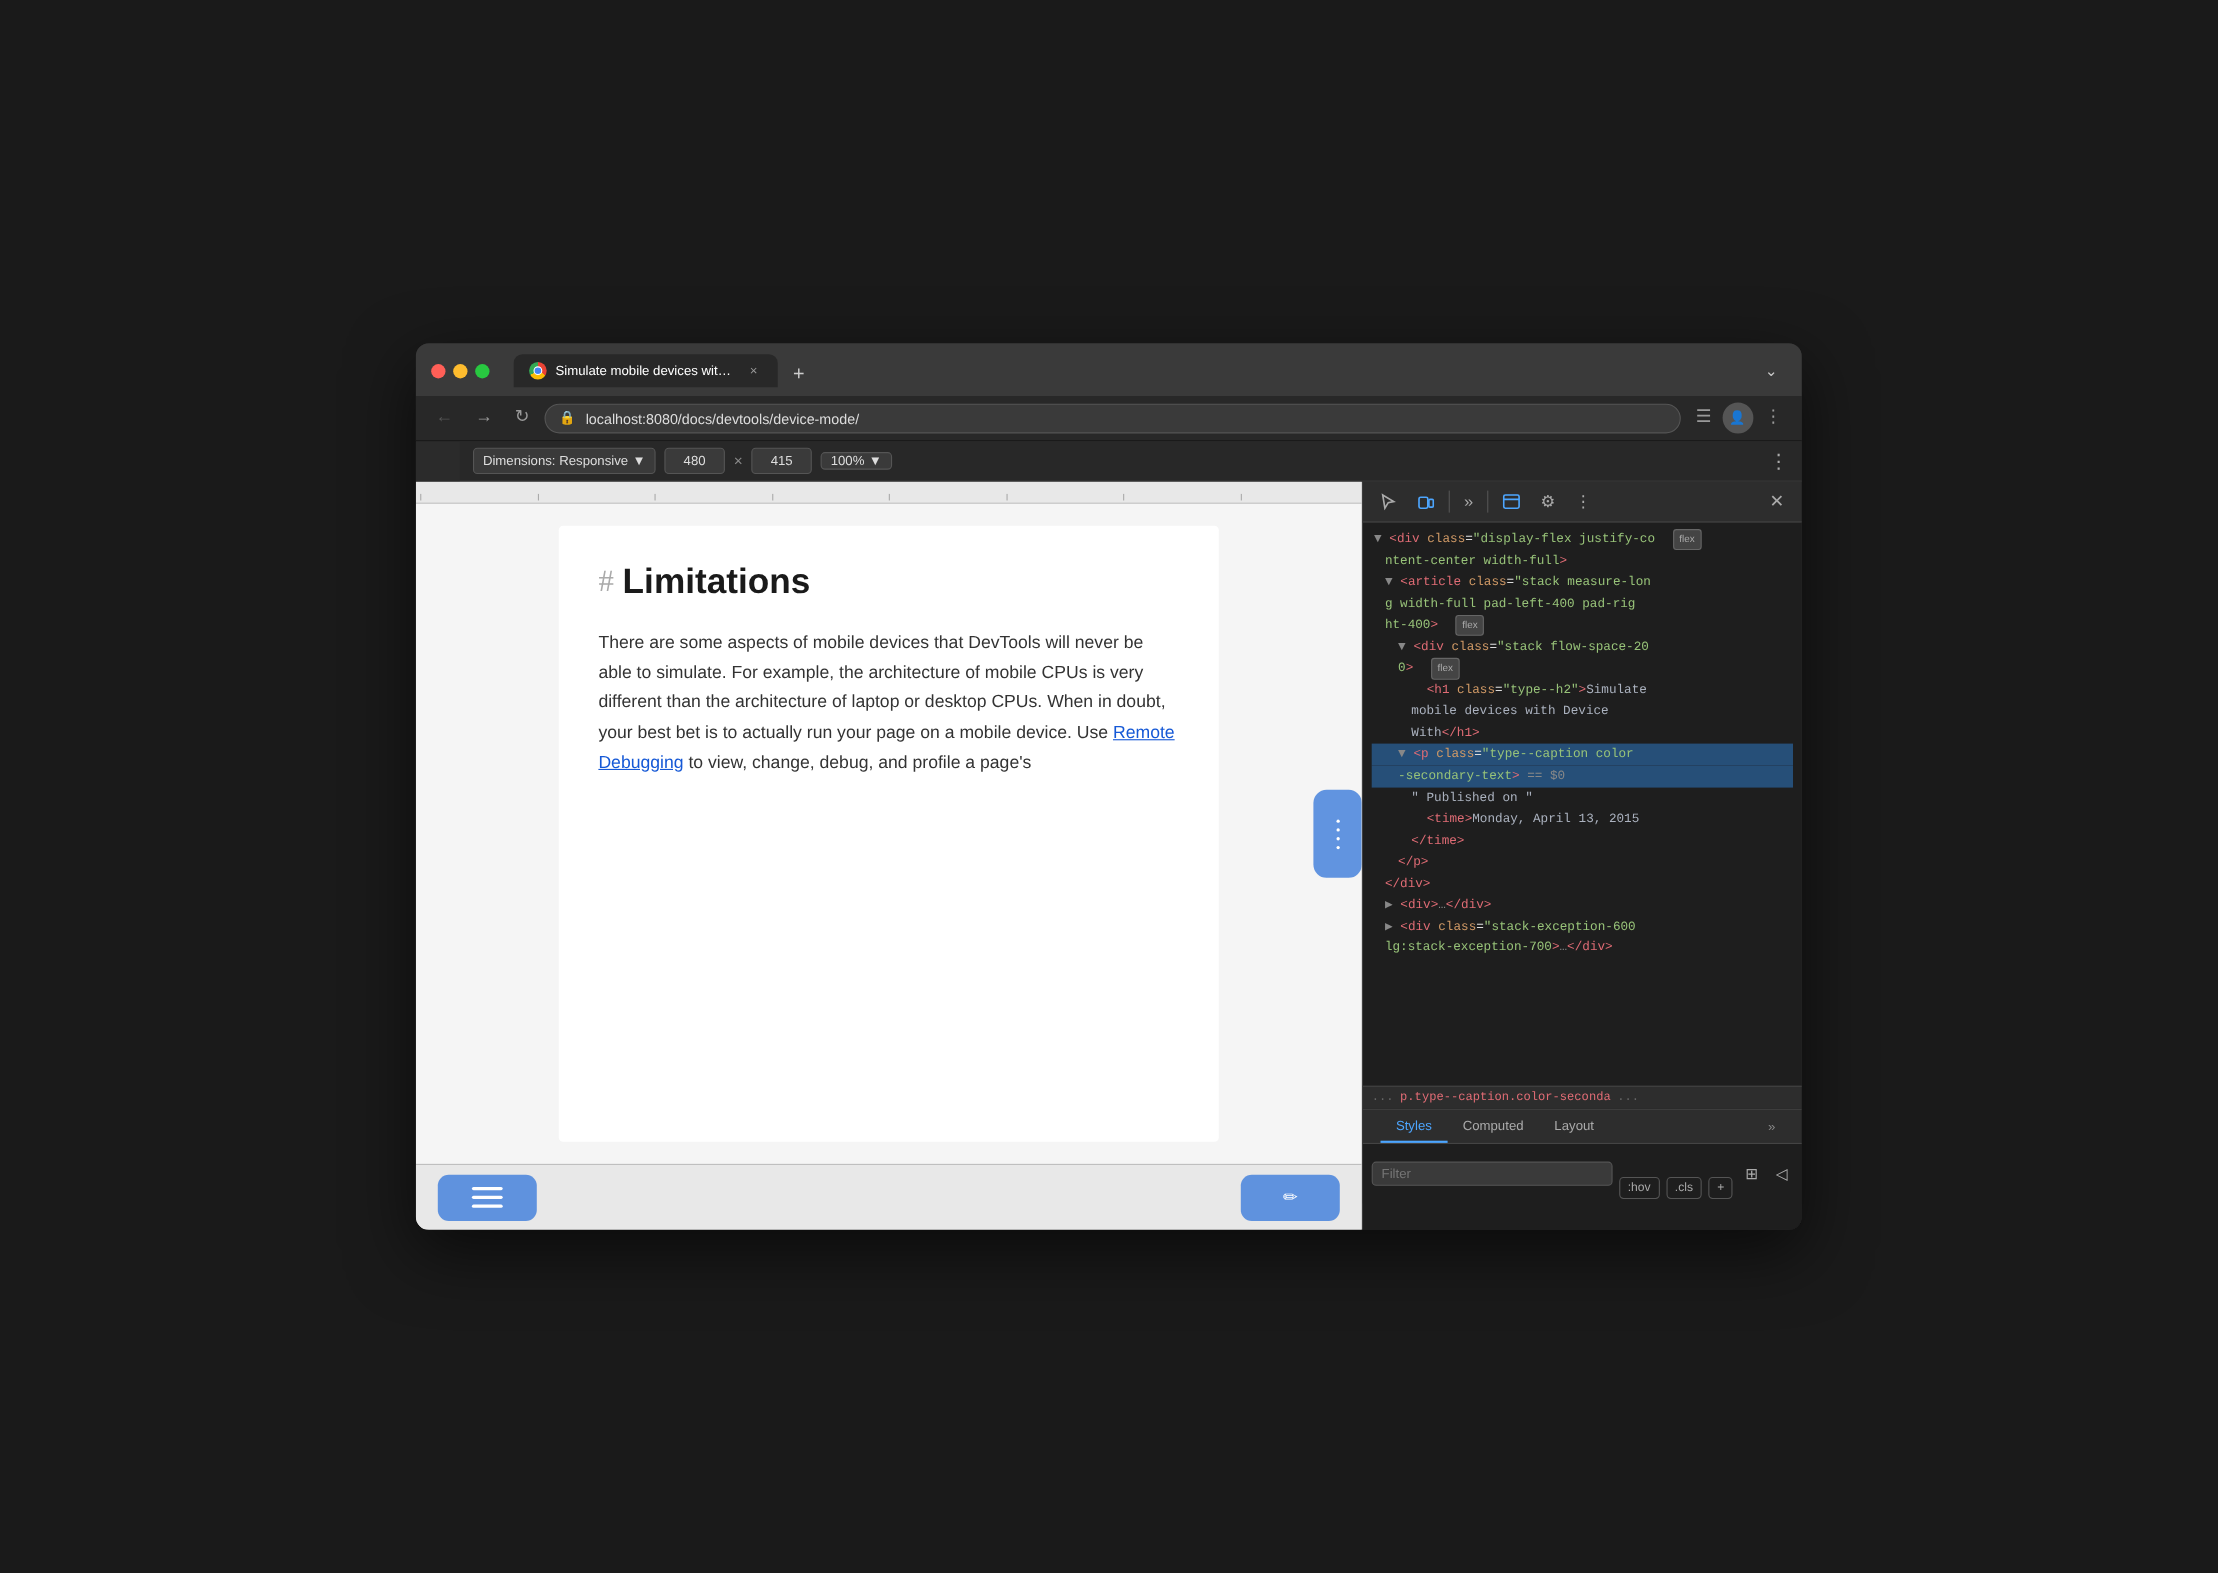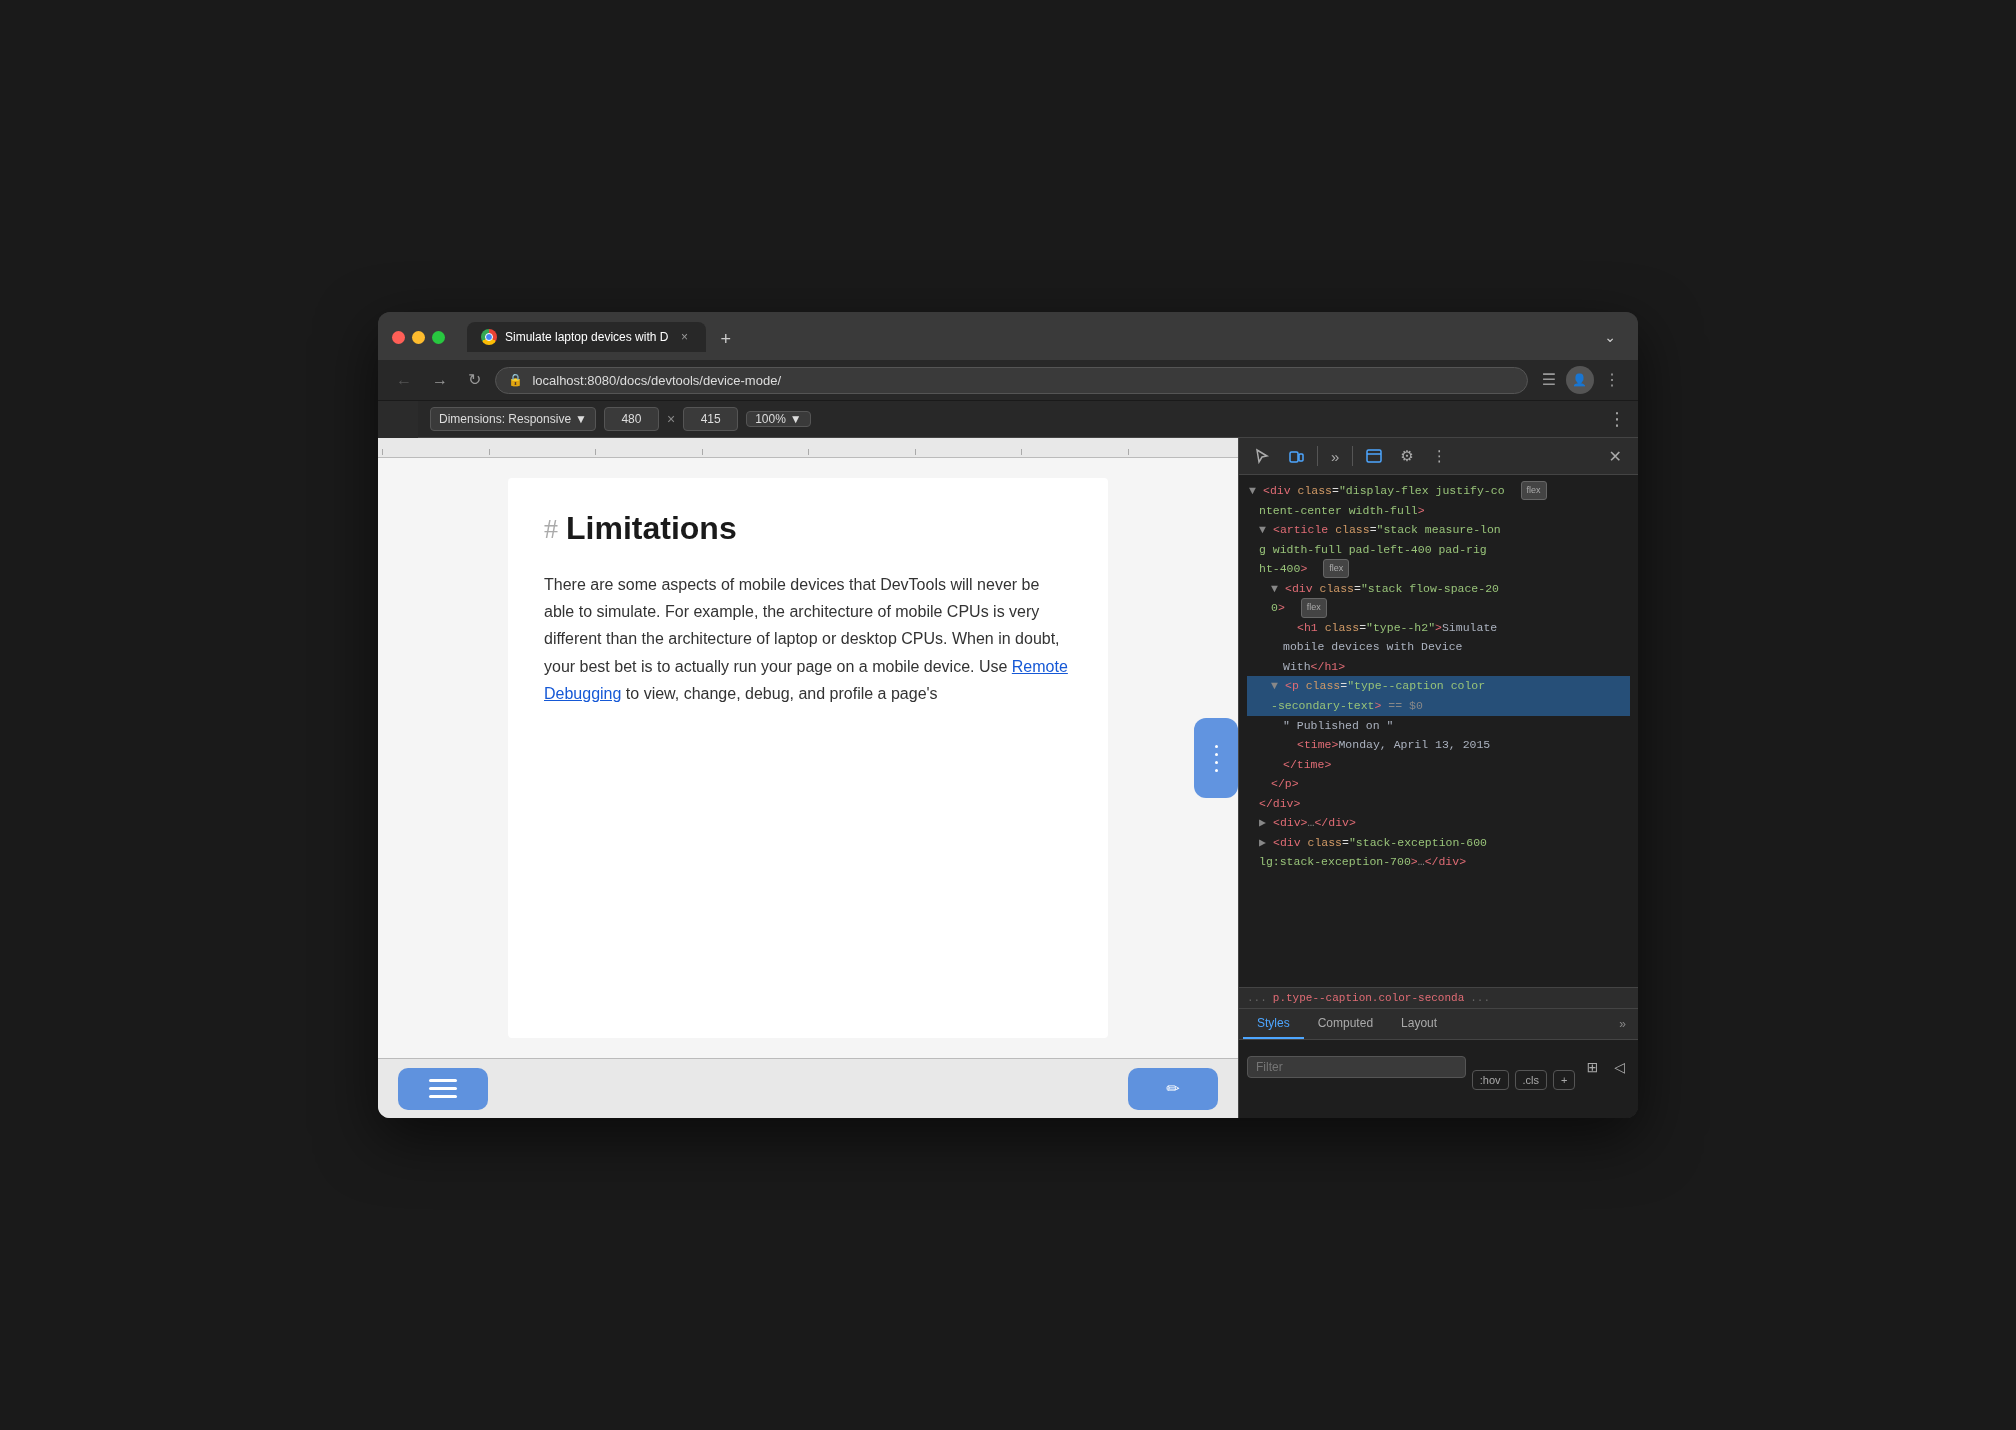--- a/index.html
+++ b/index.html
@@ -541,21 +541,21 @@
     .styles-panel {
       height: 110px;
       background: #1e1e1e;
       border-top: 1px solid #444;
     }
 
     .styles-tabs {
       display: flex;
       background: #2d2d2d;
       border-bottom: 1px solid #444;
-      padding: 0 4px;
+      padding: 0 16px;
     }
 
     .styles-tab {
       padding: 7px 14px;
       font-size: 12px;
       color: #aaa;
       cursor: pointer;
       border-bottom: 2px solid transparent;
       font-family: -apple-system, BlinkMacSystemFont, sans-serif;
     }
@@ -644,21 +644,21 @@
 
       <div class="traffic-lights">
         <div class="traffic-light close"></div>
         <div class="traffic-light minimize"></div>
         <div class="traffic-light maximize"></div>
       </div>
 
       <div class="tab-bar">
         <div class="tab active">
           <div class="chrome-icon"></div>
-          <span class="tab-title">Simulate laptop devices with D</span>
+          <span class="tab-title">Simulate mobile devices with D</span>
           <span class="tab-close">×</span>
         </div>
         <button class="tab-new">+</button>
       </div>
 
       <button class="tab-menu-btn">⌄</button>
     </div>
   </div>
 
   <div class="nav-bar">

